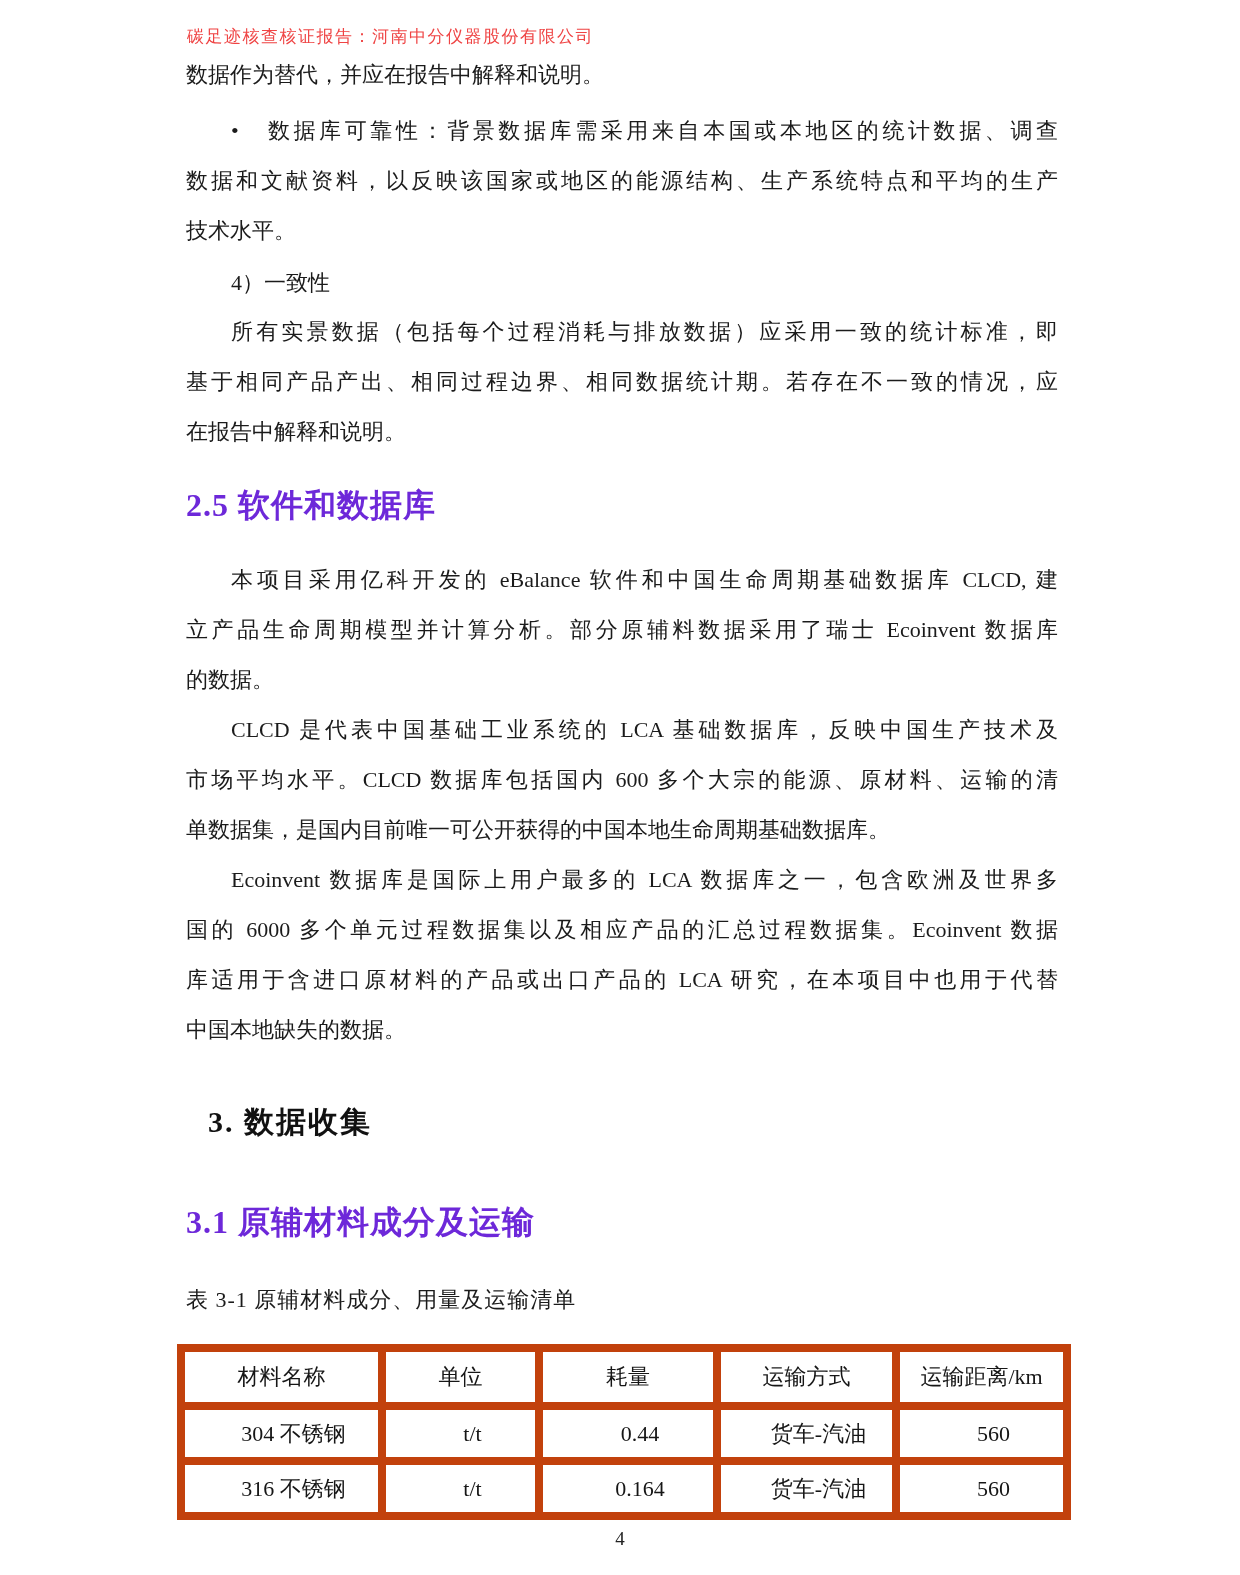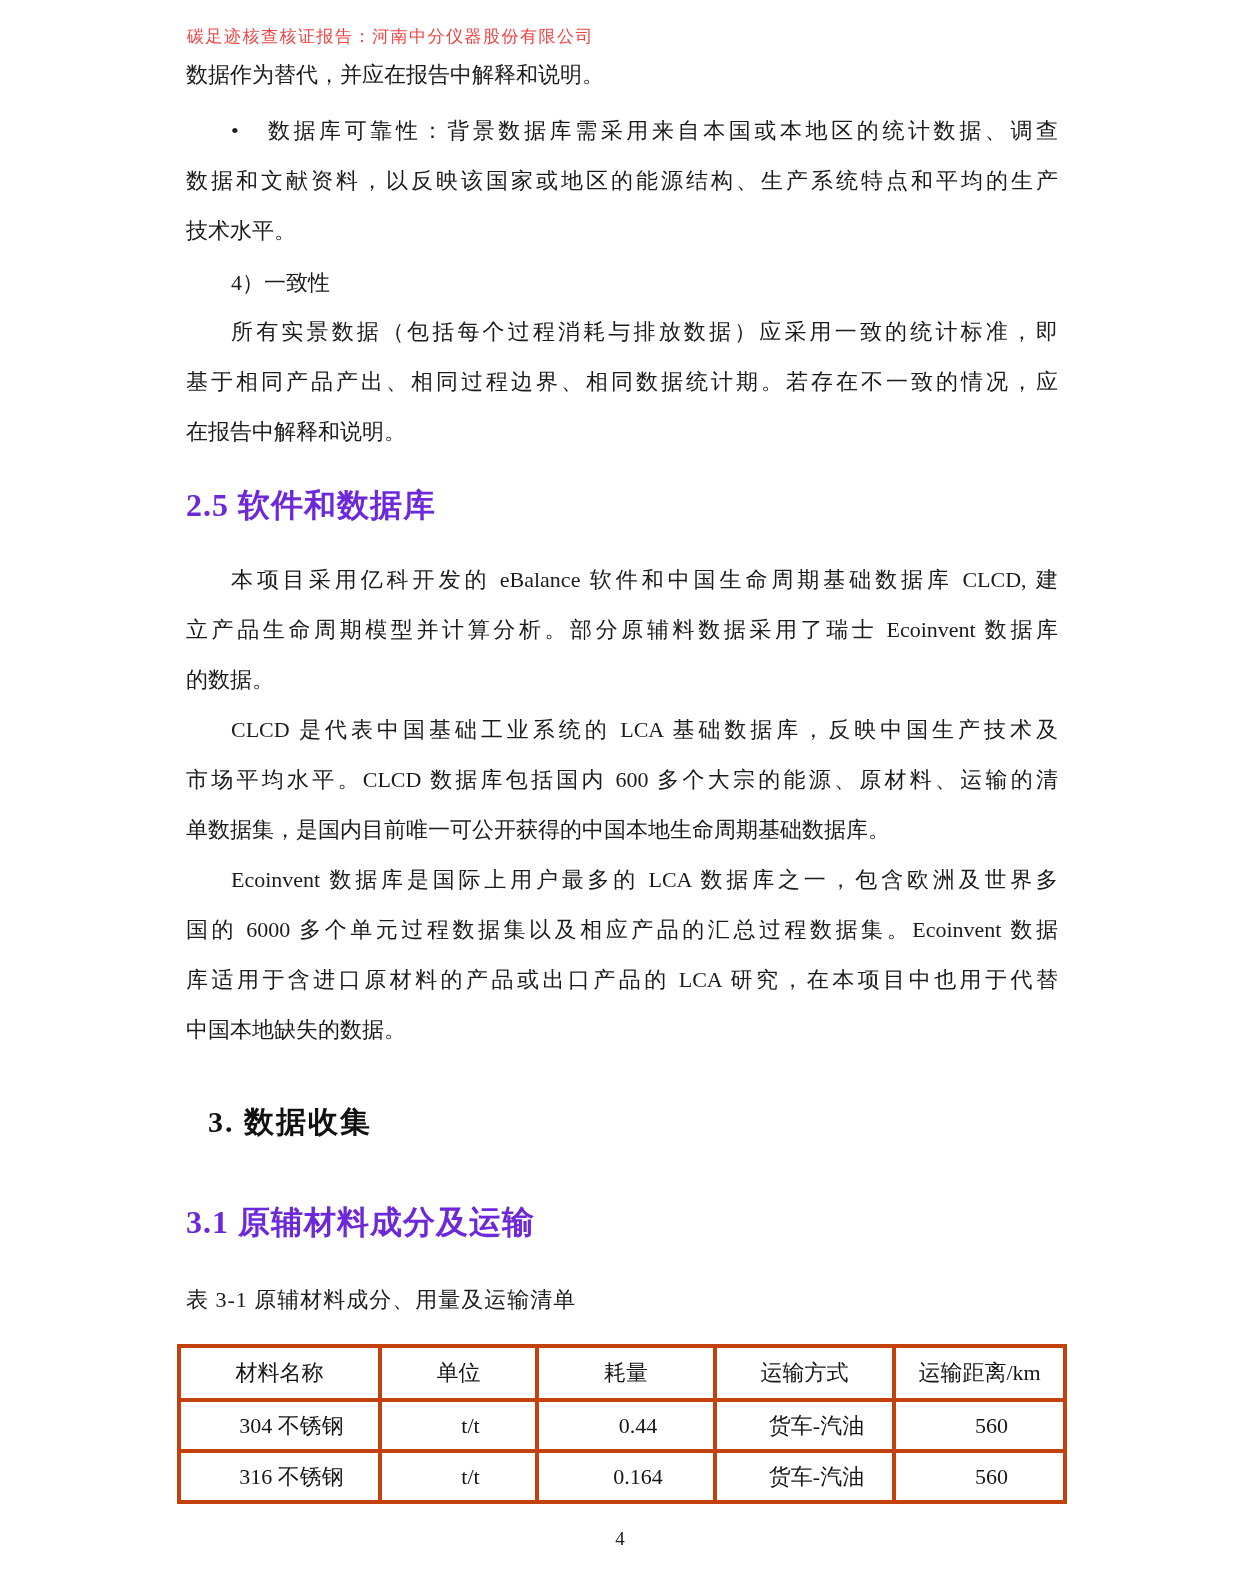--- a/index.html
+++ b/index.html
@@ -41,21 +41,21 @@
     letter-spacing:1px;
   }
   .mat-table{
     position:absolute;left:177px;top:1344px;
     width:886px;
     border-collapse:collapse;table-layout:fixed;
     font-size:22px;color:#161616;
     border:3px solid #161616;
   }
   .mat-table th,.mat-table td{
-    border:4px solid #c2410c;
+    border:8px solid #c2410c;
     text-align:center;vertical-align:middle;
     font-weight:normal;padding:0;overflow:hidden;
   }
   .mat-table thead th{height:50px;}
   .mat-table tbody td{height:47px;padding-left:24px;}
   .page-num{
     position:absolute;left:0;top:1528px;width:1240px;
     text-align:center;font-size:19px;color:#222;
   }
 </style>

